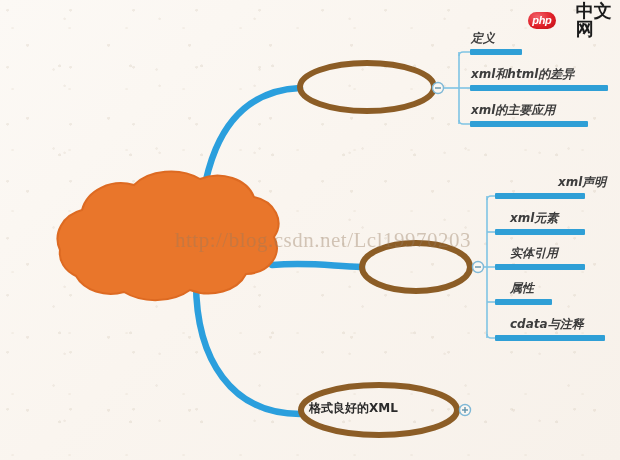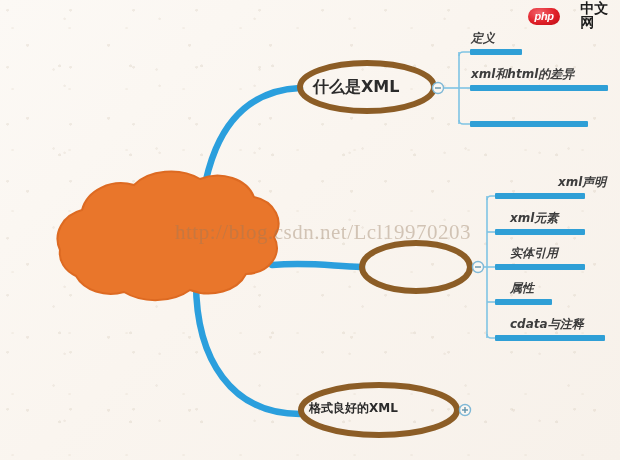--- a/index.html
+++ b/index.html
@@ -19,39 +19,39 @@
       radial-gradient(circle at 22% 46%, rgba(212,200,184,.20) 0 1px, transparent 1.4px),
       linear-gradient(135deg,#fcf9f5 0%,#faf5ef 45%,#f7f1ea 100%);
     background-size:63px 57px,81px 73px,95px 67px,71px 89px,103px 79px,57px 61px,100% 100%;
   }
 
   
   .layer{position:absolute;left:0;top:0;width:620px;height:460px;}
 
   
   .wm{
-    position:absolute;left:175px;top:220px;
+    position:absolute;left:175px;top:228px;
     font-family:"Liberation Serif","DejaVu Serif",serif;
     font-size:21px;letter-spacing:.5px;
     color:rgba(150,122,96,.40);
     white-space:nowrap;pointer-events:none;
   }
 
   
   .logo{position:absolute;left:528px;top:2px;display:flex;align-items:center;gap:20px;}
   .logo .badge{
     width:34px;height:17px;border-radius:9px;
     background:radial-gradient(ellipse at 35% 28%,#f2636b 0%,#e02028 55%,#bb0d14 100%);
     color:#fff;font-size:11px;font-weight:bold;font-style:italic;
     display:flex;align-items:center;justify-content:center;
     line-height:1;letter-spacing:-.3px;
   }
   .logo .cn{
-    font-family:Liberation Mono, monospace;
-    font-size:14px;font-weight:bold;color:#1b1b1b;letter-spacing:0px;line-height:1;
+    font-family:Liberation Sans, sans-serif;
+    font-size:18px;font-weight:bold;color:#1b1b1b;letter-spacing:0px;line-height:1;
   }
 
   
   .cloud-label{
     position:absolute;left:98px;top:213px;
     font-size:34px;font-weight:bold;color:#0d0d0d;
     letter-spacing:-.5px;
   }
 
   
@@ -138,25 +138,25 @@
       <path d="M487,334 a4,4 0 0,0 4,4 H495" fill="none" stroke="#7fc4e4" stroke-width="1.6"></path>
       <rect x="495" y="193" width="90" height="6" rx="1" fill="#2f9fd6"></rect>
       <rect x="495" y="229" width="90" height="6" rx="1" fill="#2f9fd6"></rect>
       <rect x="495" y="264" width="90" height="6" rx="1" fill="#2f9fd6"></rect>
       <rect x="495" y="299" width="57" height="6" rx="1" fill="#2f9fd6"></rect>
       <rect x="495" y="335" width="110" height="6" rx="1" fill="#2f9fd6"></rect>
     </g>
   </svg>
 
 
-  <div class="oval-label" id="lbl-what">什么是XML</div>
   <div class="oval-label" id="lbl-well">格式良好的XML</div>
 
   <div class="sub-label" style="left:471px;top:30px;">定义</div>
   <div class="sub-label" style="left:471px;top:66px;">xml和html的差异</div>
+  <div class="sub-label" style="left:471px;top:102px;">xml的主要应用</div>
 
   <div class="sub-label" style="left:510px;top:174px;margin-left:48px;">xml声明</div>
   <div class="sub-label" style="left:510px;top:210px;">xml元素</div>
   <div class="sub-label" style="left:510px;top:245px;">实体引用</div>
   <div class="sub-label" style="left:510px;top:280px;">属性</div>
   <div class="sub-label" style="left:510px;top:316px;">cdata与注释</div>
 
   <div class="wm">http://blog.csdn.net/Lcl19970203</div>
 
   <div class="logo">

